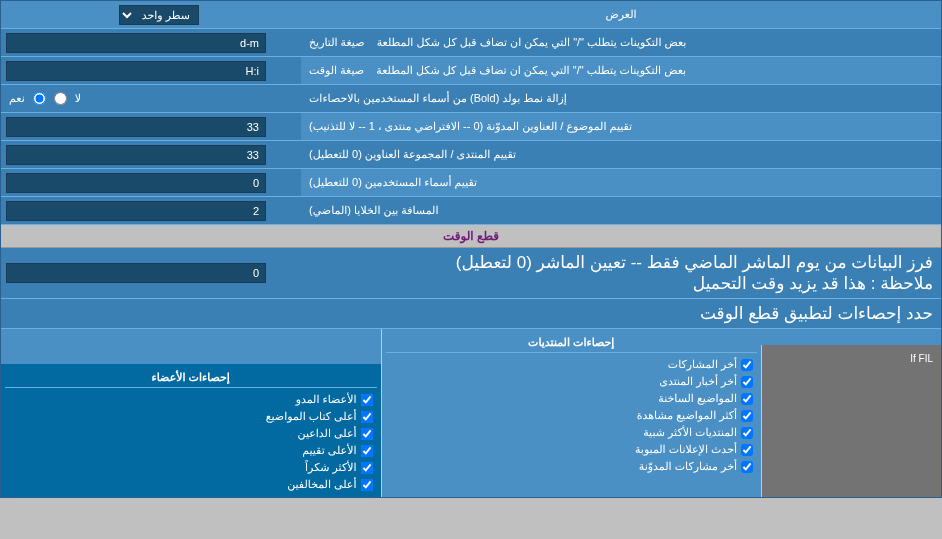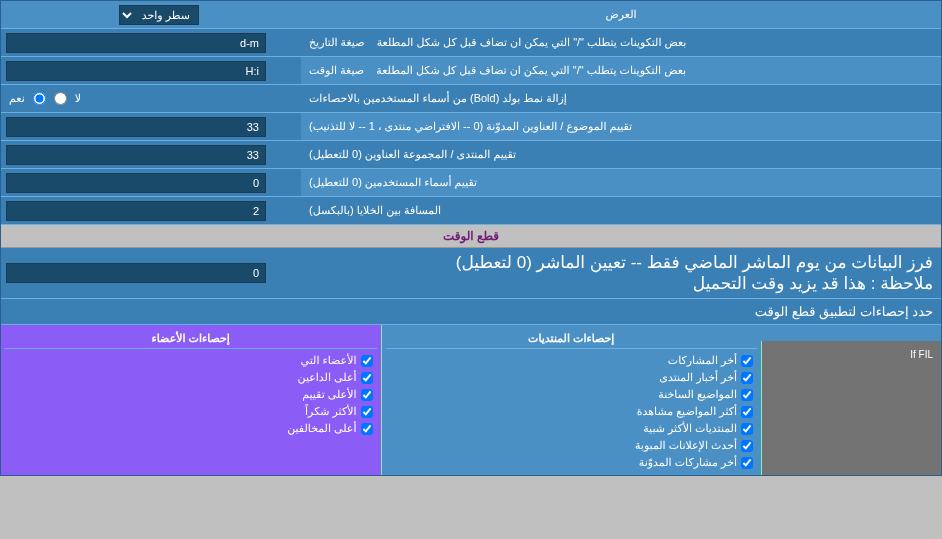--- a/index.html
+++ b/index.html
@@ -100,21 +100,21 @@
       align-items: center;
       border-bottom: 1px solid #6ab0e0;
       min-height: 26px;
       background: #3a80b4;
       padding: 4px 8px;
     }
 
     .stats-header-label {
       flex: 1;
       color: #fff;
-      font-size: 13px;
+      font-size: 17px;
     }
 
     .stats-columns {
       display: flex;
       min-height: 140px;
     }
 
     .stats-col {
       flex: 1;
       border-left: 1px solid #86efac;
@@ -267,21 +267,21 @@
     <div class="label-cell">
       <span>تقييم أسماء المستخدمين (0 للتعطيل)</span>
     </div>
     <div class="input-cell">
       <input class="input-field" type="text" value="0" style="">
     </div>
   </div>
 
   <div class="row">
     <div class="label-cell">
-      <span>المسافة بين الخلايا (بالبكسل)</span>
+      <span>المسافة بين الخلايا (الماضي)</span>
     </div>
     <div class="input-cell">
       <input class="input-field" type="text" value="2" style="">
     </div>
   </div>
 
   <div class="section-header">
     <span>قطع الوقت</span>
   </div>
 
@@ -332,25 +332,29 @@
       <div class="stats-item">
         <input type="checkbox" checked="" style="">
         <span>أحدث الإعلانات المبوبة</span>
       </div>
       <div class="stats-item">
         <input type="checkbox" checked="" style="">
         <span>أخر مشاركات المدوّنة</span>
       </div>
     </div>
 
-    <div class="stats-col" style="background:#8b5cf6;">
+    <div class="stats-col" style="background:#0369a1;margin-top:35px;">
       <div class="stats-col-header">إحصاءات الأعضاء</div>
       <div class="stats-item">
         <input type="checkbox" checked="" style="">
-        <span>الأعضاء التي</span>
+        <span>الأعضاء المدو</span>
+      </div>
+      <div class="stats-item">
+        <input type="checkbox" checked="" style="">
+        <span>أعلى كتاب المواضيع</span>
       </div>
       <div class="stats-item">
         <input type="checkbox" checked="" style="">
         <span>أعلى الداعين</span>
       </div>
       <div class="stats-item">
         <input type="checkbox" checked="" style="">
         <span>الأعلى تقييم</span>
       </div>
       <div class="stats-item">

